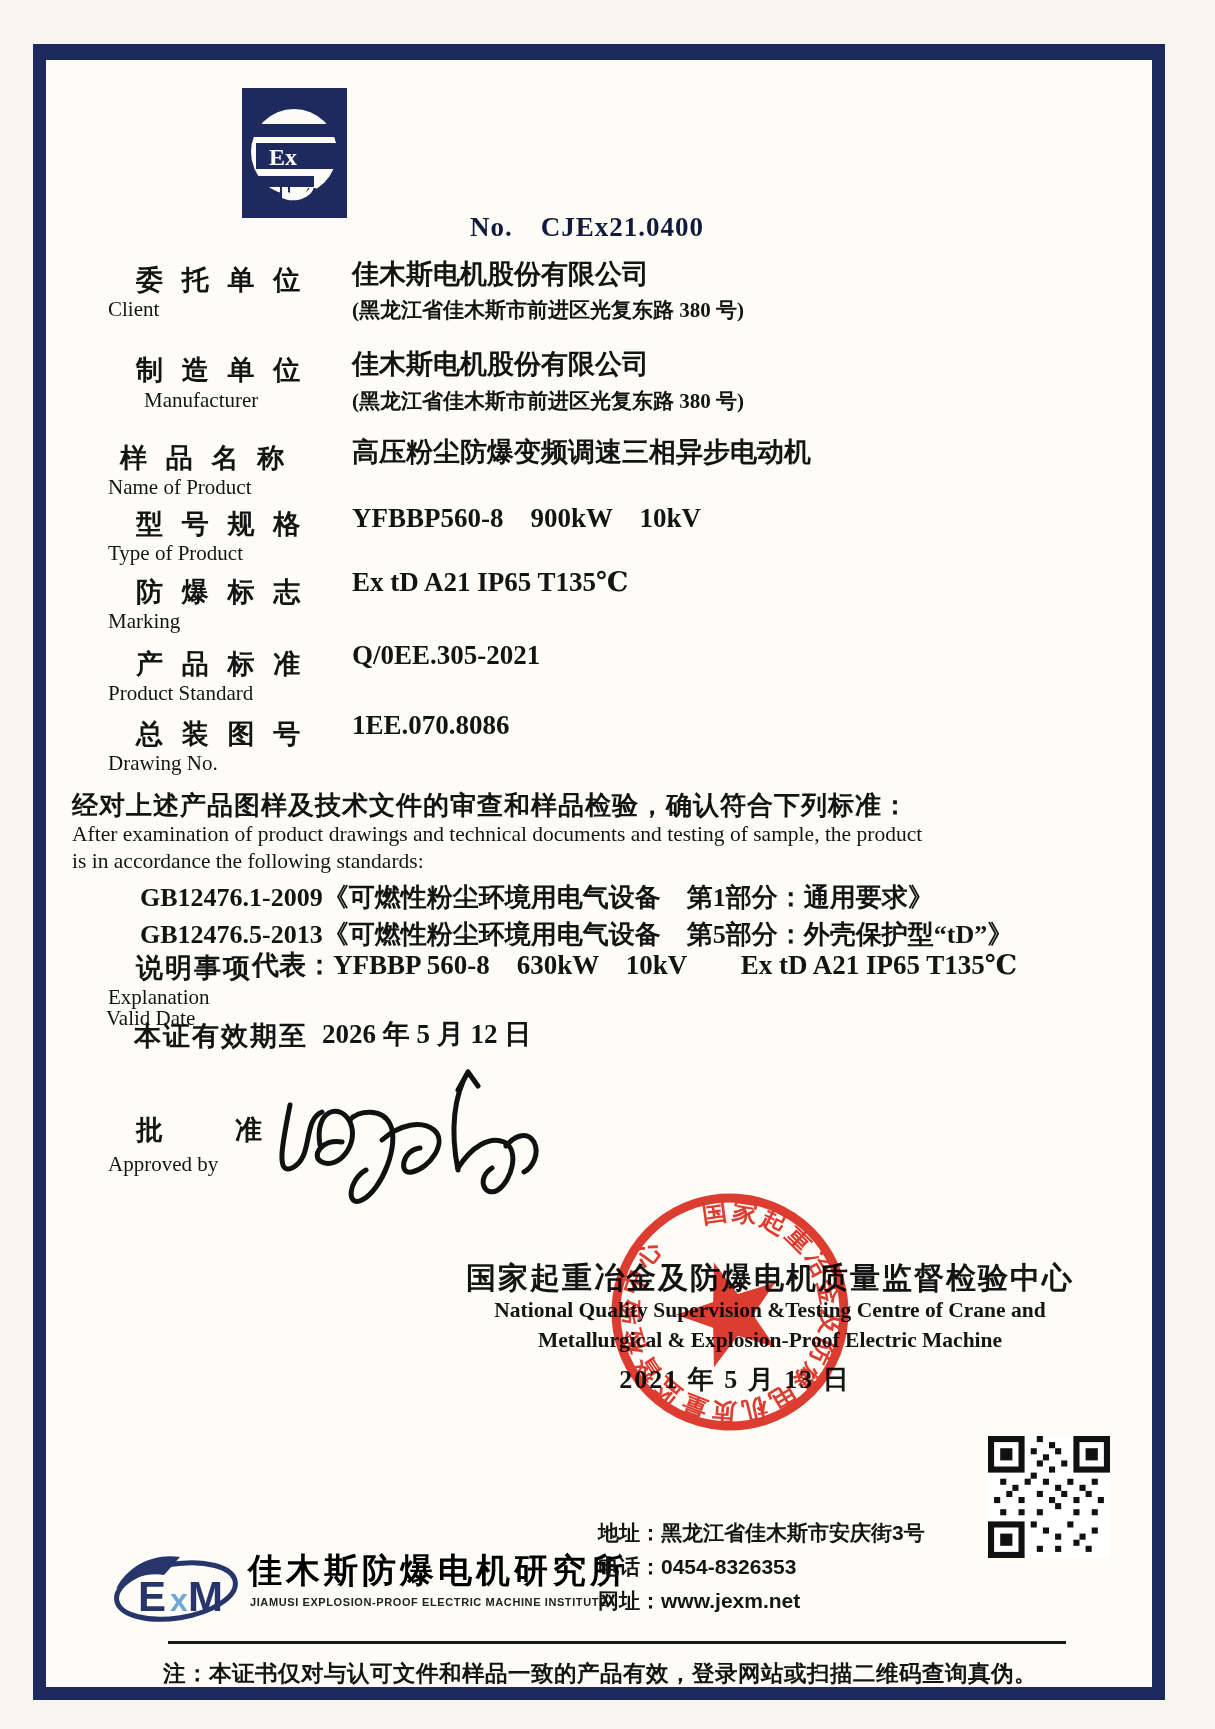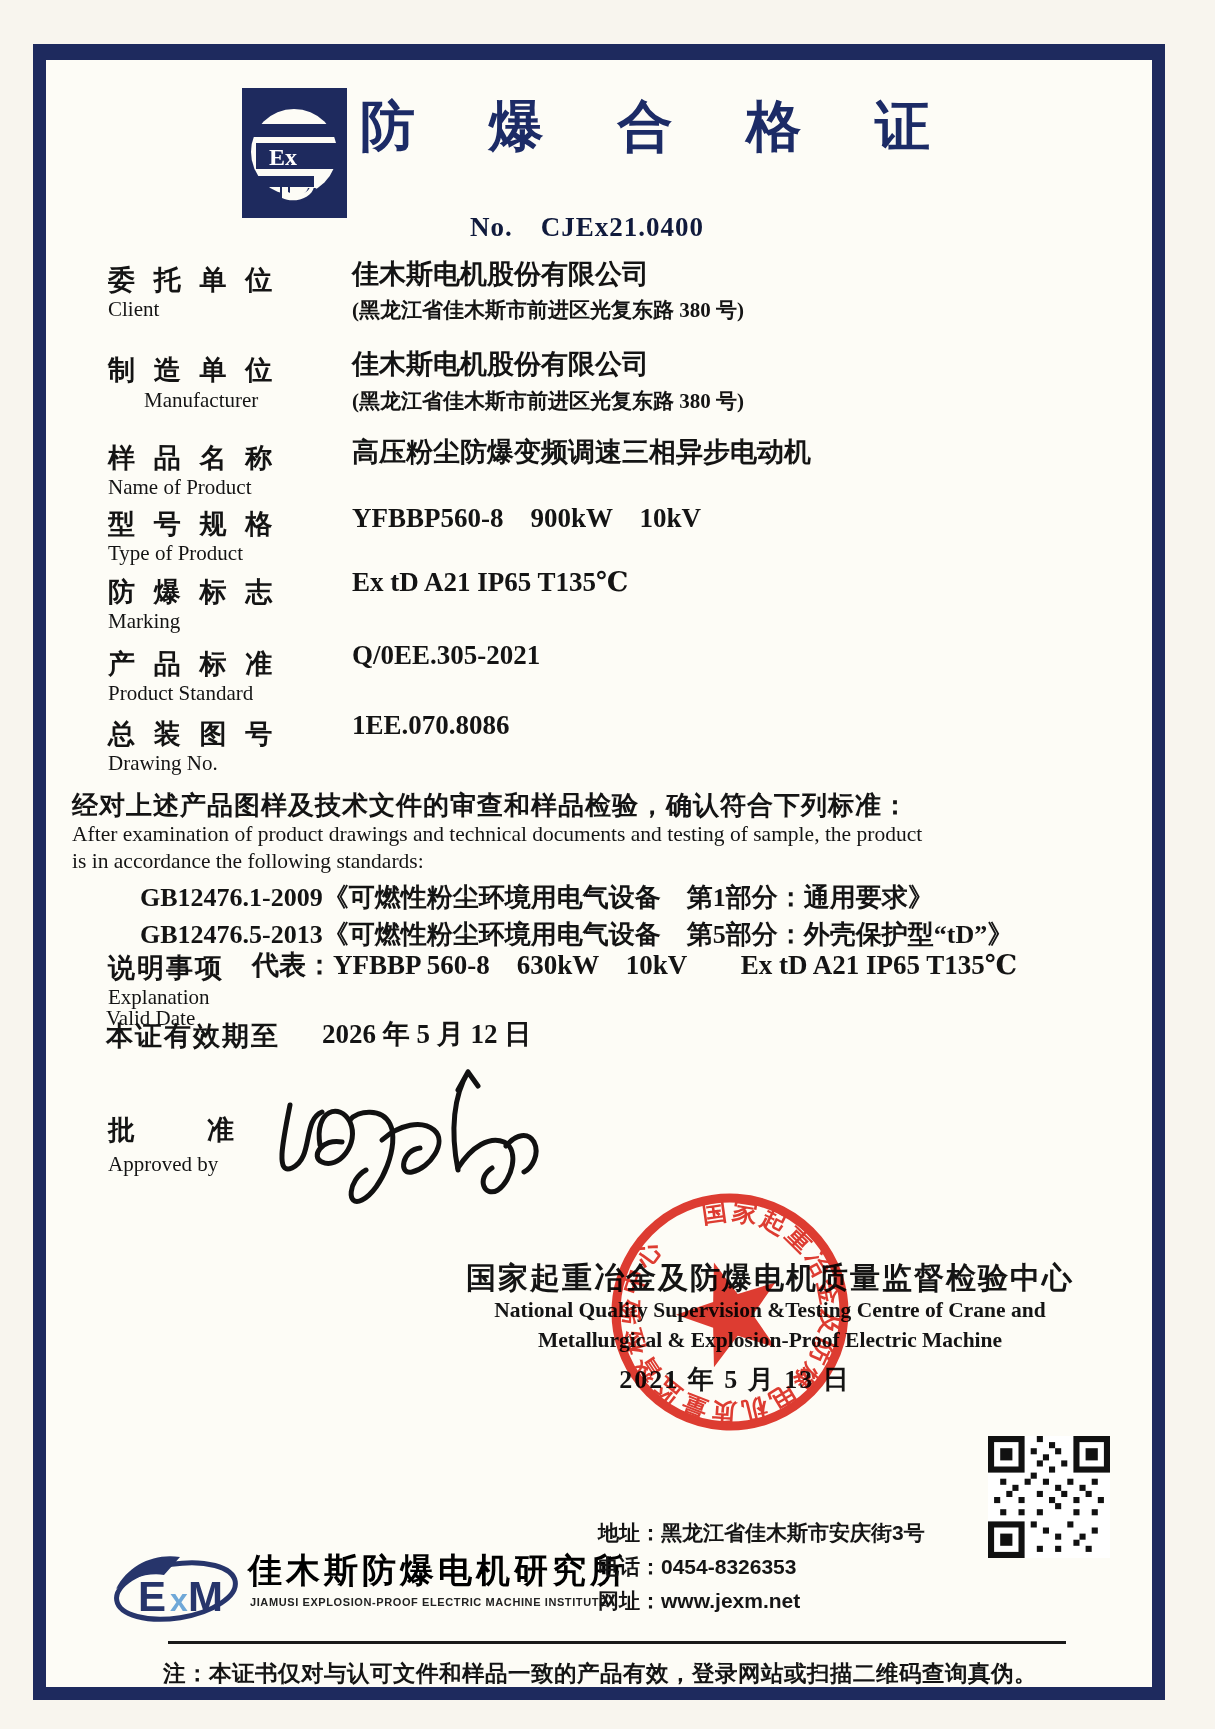--- a/index.html
+++ b/index.html
@@ -13,21 +13,21 @@
     box-sizing:border-box;border:13px solid #1e2a5e;border-top-width:16px;
     background:#fdfcf6;
   }
   .abs{position:absolute;}
   
   .title-cn{font-size:55px;font-weight:700;color:#1c2b66;letter-spacing:30px;white-space:nowrap;}
   .title-en{font-size:25px;font-weight:700;color:#1c2b66;letter-spacing:1px;word-spacing:10px;white-space:nowrap;}
   .cert-no{font-size:27px;font-weight:600;color:#101a3c;letter-spacing:1px;}
   .cert-no .num{margin-left:28px;}
   
-  .flabel-cn{font-size:27px;font-weight:600;letter-spacing:6px;white-space:nowrap;}
+  .flabel-cn{font-size:27px;font-weight:600;letter-spacing:6px;white-space:nowrap;margin-left:28px;}
   .flabel-en{font-size:21px;white-space:nowrap;}
   .fvalue{font-size:27px;font-weight:700;white-space:nowrap;}
   .fvalue-sub{font-size:21px;font-weight:600;white-space:nowrap;}
   
   .stmt-cn{font-size:26px;font-weight:600;letter-spacing:1px;white-space:nowrap;}
   .stmt-en{font-size:21.5px;white-space:nowrap;}
   .std-line{font-size:26px;font-weight:600;white-space:nowrap;}
   
   .issuer-cn{font-size:30px;font-weight:700;letter-spacing:2px;white-space:nowrap;}
   .issuer-en{font-size:21.5px;font-weight:700;white-space:nowrap;}
@@ -55,37 +55,36 @@
     <rect x="0" y="0" width="105" height="130" fill="#1e2a5e"></rect>
     <circle cx="52" cy="64" r="43" fill="#fdfcf6"></circle>
     <rect x="0" y="36" width="105" height="13" fill="#1e2a5e"></rect>
     <rect x="14" y="55" width="91" height="26" fill="#1e2a5e"></rect>
     <text x="27" y="77" font-size="24" font-weight="bold" fill="#ffffff" font-family="Liberation Serif, serif">Ex</text>
     <rect x="0" y="88" width="72" height="11" fill="#1e2a5e"></rect>
     <path d="M38,112 L38,97 L48,97 L48,106 C55,109 64,107 66,100 L74,100 C72,114 50,119 38,112 Z" fill="#1e2a5e"></path>
     <path d="M40,110 L40,99 L46,99 L46,104 C54,108 66,106 68,99 L72,99 C70,110 52,116 40,110 Z" fill="#fdfcf6"></path>
   </svg>
 
-  <div class="abs title-cn center-text" style="left:360px;top:90px;width:560px;">防 爆 合 格 证</div>
 
   <div class="abs cert-no" style="left:470px;top:212px;">
     <span>No.</span><span class="num">CJEx21.0400</span>
   </div>
 
   <div class="abs flabel-cn" style="left:108px;top:262px;">委 托 单 位</div>
   <div class="abs flabel-en" style="left:108px;top:297px;">Client</div>
   <div class="abs fvalue" style="left:352px;top:256px;">佳木斯电机股份有限公司</div>
   <div class="abs fvalue-sub" style="left:352px;top:296px;">(黑龙江省佳木斯市前进区光复东路 380 号)</div>
 
   <div class="abs flabel-cn" style="left:108px;top:352px;">制 造 单 位</div>
   <div class="abs flabel-en" style="left:108px;top:388px;margin-left:36px;">Manufacturer</div>
   <div class="abs fvalue" style="left:352px;top:346px;">佳木斯电机股份有限公司</div>
   <div class="abs fvalue-sub" style="left:352px;top:387px;">(黑龙江省佳木斯市前进区光复东路 380 号)</div>
 
-  <div class="abs flabel-cn" style="left:108px;top:440px;">样 品 名 称</div>
+  <div class="abs flabel-cn" style="left:92px;top:440px;">样 品 名 称</div>
   <div class="abs flabel-en" style="left:108px;top:475px;">Name of Product</div>
   <div class="abs fvalue" style="left:352px;top:434px;">高压粉尘防爆变频调速三相异步电动机</div>
 
   <div class="abs flabel-cn" style="left:108px;top:506px;">型 号 规 格</div>
   <div class="abs flabel-en" style="left:108px;top:541px;">Type of Product</div>
   <div class="abs fvalue" style="left:352px;top:500px;">YFBBP560-8　900kW　10kV</div>
 
   <div class="abs flabel-cn" style="left:108px;top:574px;">防 爆 标 志</div>
   <div class="abs flabel-en" style="left:108px;top:609px;">Marking</div>
   <div class="abs fvalue" style="left:352px;top:566px;">Ex tD A21 IP65 T135℃</div>

